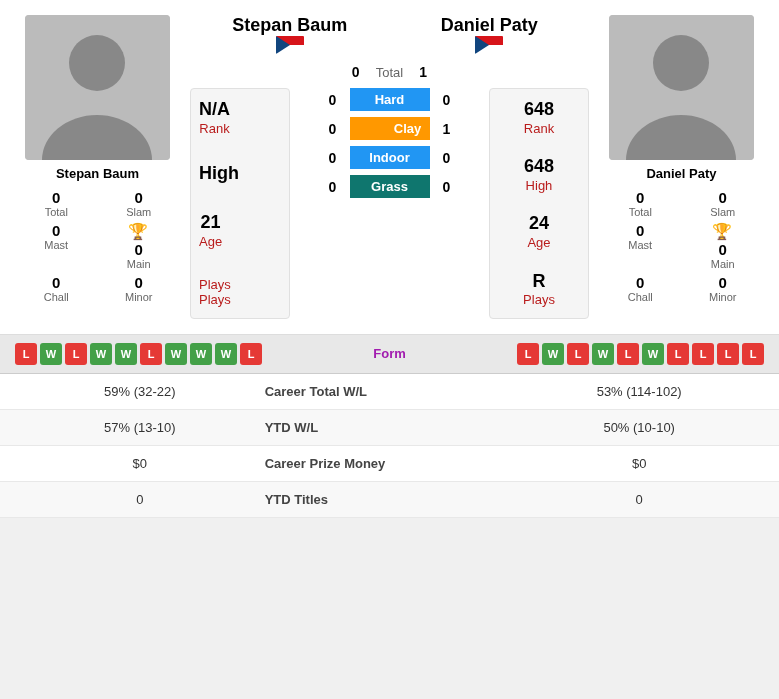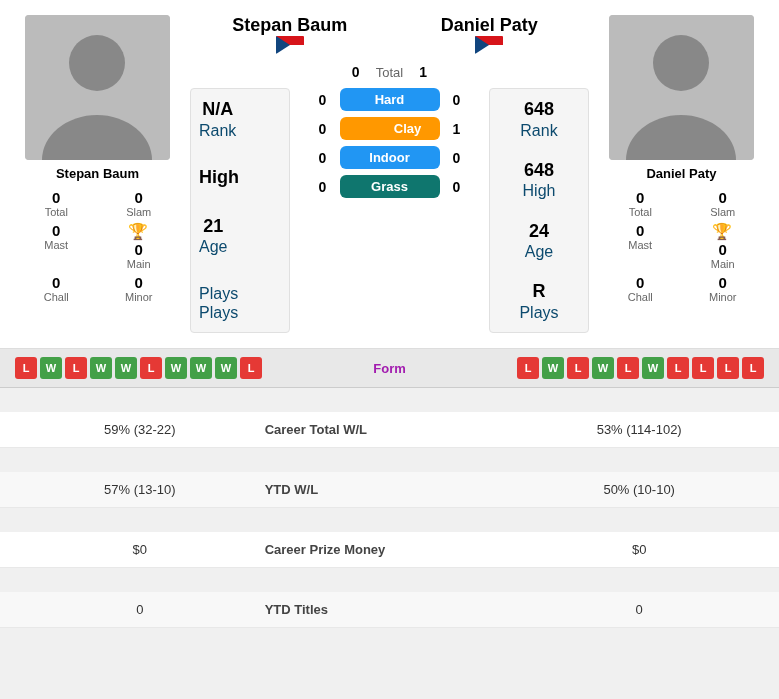--- a/index.html
+++ b/index.html
@@ -140,49 +140,49 @@
     }
 
     .surface-score {
       font-size: 14px;
       font-weight: bold;
       width: 18px;
       text-align: center;
     }
 
     .surface-badge {
-      width: 100px;
+      width: 80px;
       text-align: center;
       color: #fff;
       font-size: 13px;
       font-weight: bold;
       padding: 4px 0;
-      border-radius: 6px;
+      border-radius: 0;
     }
 
     .badge-hard { background: #2196F3; }
     .badge-clay { background: #FF9800; padding-left: 36px; }
     .badge-indoor { background: #2196F3; }
     .badge-grass { background: #0f766e; }
 
     .panel-stat {
       display: flex;
       flex-direction: column;
       align-items: center;
       line-height: 1.2;
     }
 
     .panel-stat-value {
       font-size: 18px;
       font-weight: bold;
     }
 
     .panel-stat-label {
-      font-size: 16px;
-      color: #0c4a6e;
+      font-size: 13px;
+      color: #b91c1c;
     }
 
     .middle-panel {
       background: #f5f5f5;
       border: 1px solid #e0e0e0;
       border-radius: 4px;
       padding: 10px 8px;
       display: flex;
       flex-direction: column;
       align-items: flex-start;
@@ -248,21 +248,20 @@
     .stats-table {
       width: 100%;
     }
 
     .stats-row {
       display: flex;
       align-items: center;
       background: #fff;
       border-bottom: 1px solid #e8e8e8;
       padding: 10px 15px;
-      margin-top: 24px;
     }
 
     .stats-row:nth-child(even) {
       background: #f8f8f8;
     }
 
     .stats-row-label {
       flex: 1;
       text-align: left;
       font-size: 13px;

